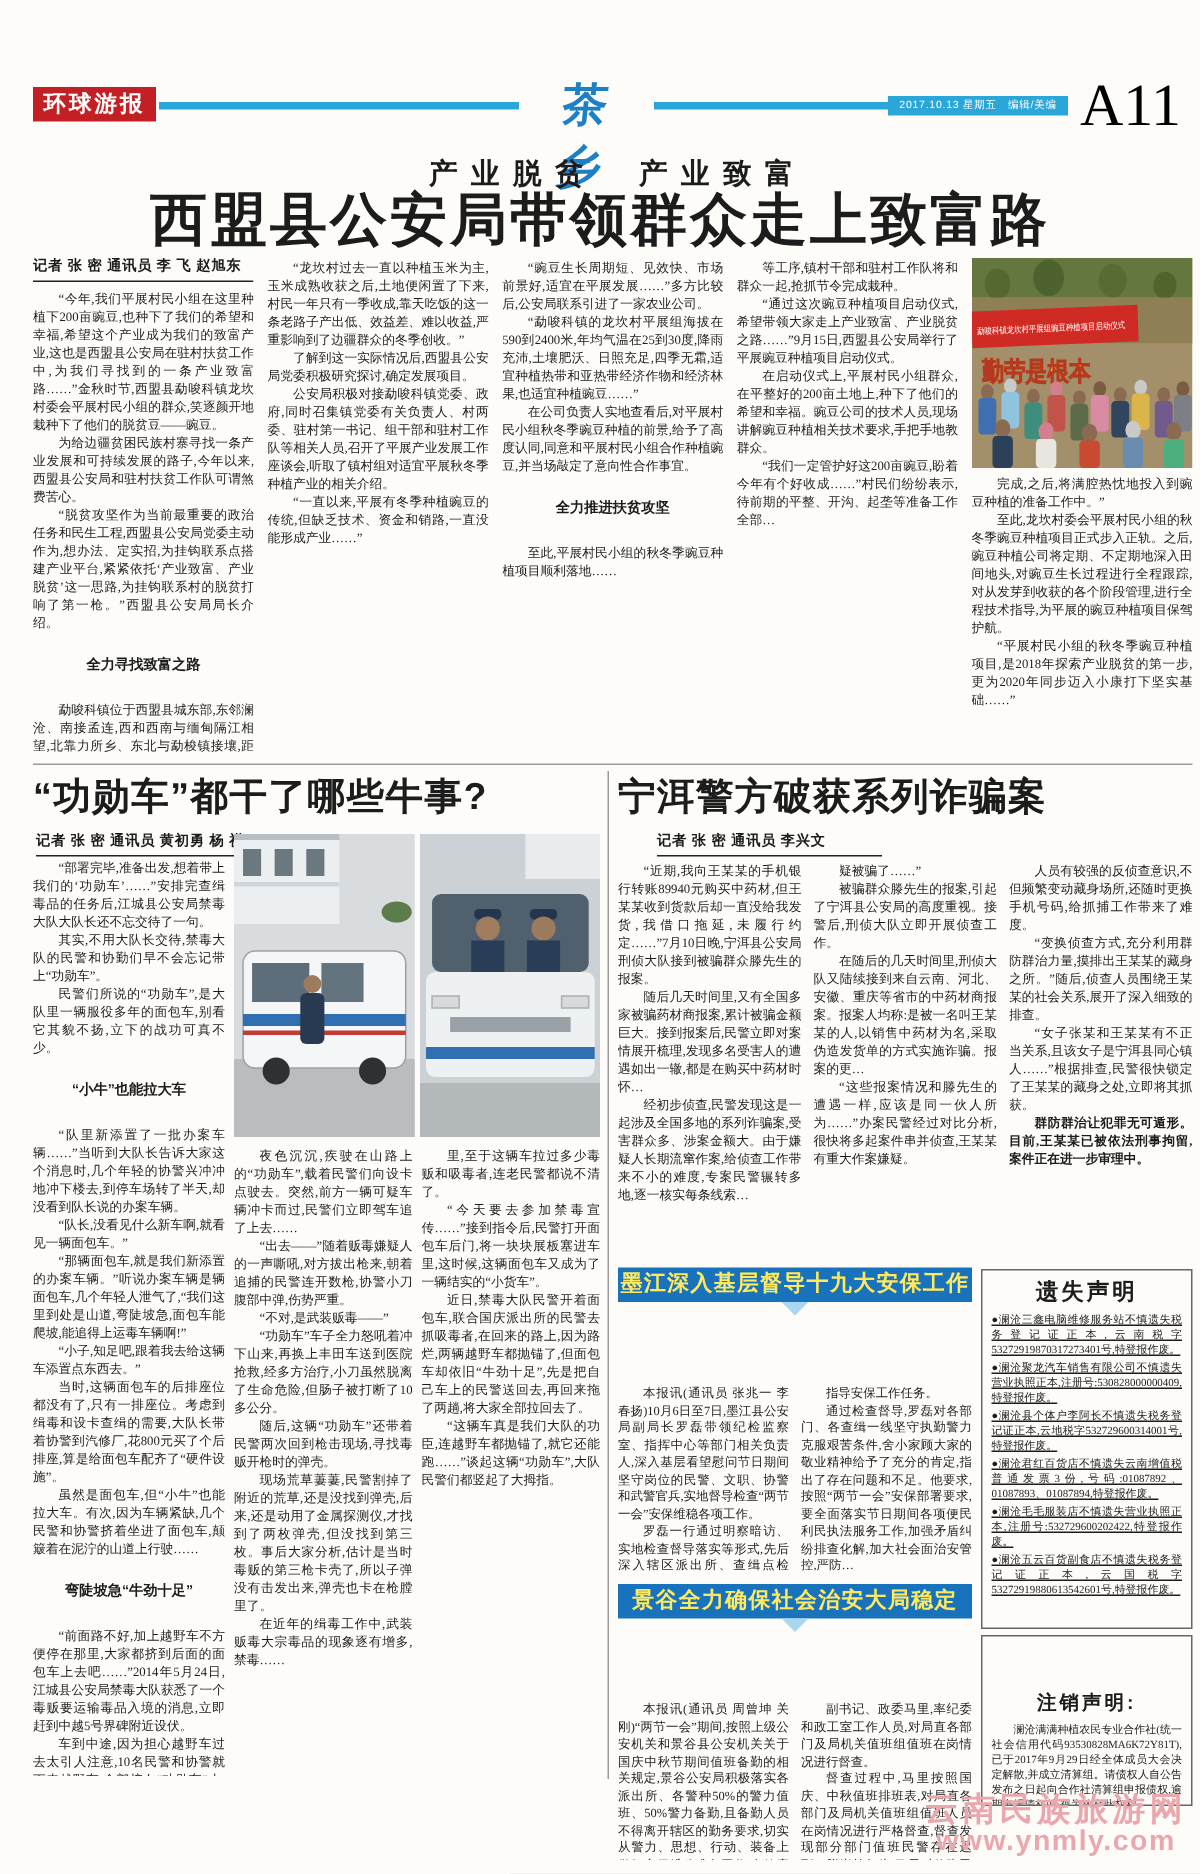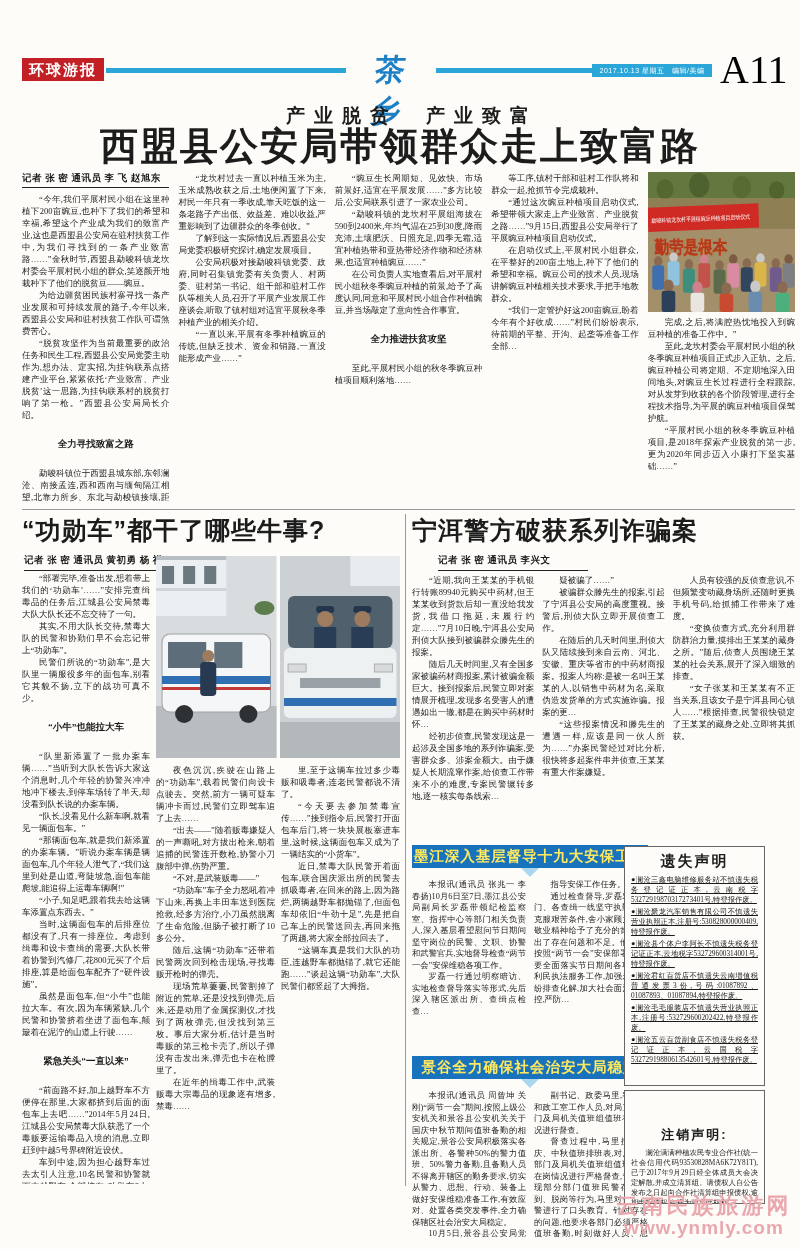--- a/index.html
+++ b/index.html
@@ -57,23 +57,23 @@
   .brief{position:absolute;left:412px;width:236px;}
   .brief.b1{top:845px;height:205px;}
   .brief.b2{top:1056px;height:186px;}
   .banner{height:23px;background:#1973bc;color:#ffe95e;font-family:"Liberation Sans",sans-serif;
         font-weight:bold;font-size:14.5px;text-align:center;line-height:23px;letter-spacing:1px;}
   .notch{width:0;height:0;margin:0 auto;border-left:9px solid transparent;
         border-right:9px solid transparent;border-top:9px solid #a9d7f0;}
   .brief-cols{display:flex;gap:8px;overflow:hidden;margin-top:2px;}
   .brief.b1 .brief-cols{height:168px;}
   .brief.b2 .brief-cols{height:150px;}
-  .brief-cols .col{flex:1 1 0;overflow:hidden;font-size:8.3px;line-height:11.5px;}
-  
-  .notice{position:absolute;left:624px;width:141px;border:1px solid #666;background:#fdfcf9;
+  .brief-cols .col{flex:1 1 0;overflow:hidden;font-size:8.3px;line-height:11.5px;margin-top:44px;}
+  
+  .notice{position:absolute;left:654px;width:141px;border:1px solid #666;background:#fdfcf9;
         padding:3px 6px;box-sizing:border-box;overflow:hidden;}
   .notice.lost{top:846px;height:240px;}
   .notice.cancel{top:1090px;height:114px;}
   .notice-title{text-align:center;font-weight:bold;font-size:15px;margin:2px 0 4px;
         font-family:"Liberation Sans",sans-serif;letter-spacing:2px;}
   .notice.cancel .notice-title{font-size:13px;margin-top:32px;}
   .nn{margin:0 0 2px;font-size:7.3px;line-height:10px;text-align:justify;text-indent:0;text-decoration:underline;}
   .cancel-body{font-size:7.3px;line-height:10px;text-align:justify;text-indent:2em;margin:0;}
   .sig{font-size:7.5px;font-weight:bold;text-align:right;margin:3px 0 0;}
   .sig.date{margin:1px 0 0;}
@@ -193,21 +193,21 @@
         <p class="pp">“部署完毕,准备出发,想着带上我们的‘功勋车’……”安排完查缉毒品的任务后,江城县公安局禁毒大队大队长还不忘交待了一句。</p>
         <p class="pp">其实,不用大队长交待,禁毒大队的民警和协勤们早不会忘记带上“功勋车”。</p>
         <p class="pp">民警们所说的“功勋车”,是大队里一辆服役多年的面包车,别看它其貌不扬,立下的战功可真不少。</p>
         <p class="hh">“小牛”也能拉大车</p>
         <p class="pp">“队里新添置了一批办案车辆……”当听到大队长告诉大家这个消息时,几个年轻的协警兴冲冲地冲下楼去,到停车场转了半天,却没看到队长说的办案车辆。</p>
         <p class="pp">“队长,没看见什么新车啊,就看见一辆面包车。”</p>
         <p class="pp">“那辆面包车,就是我们新添置的办案车辆。”听说办案车辆是辆面包车,几个年轻人泄气了,“我们这里到处是山道,弯陡坡急,面包车能爬坡,能追得上运毒车辆啊!”</p>
         <p class="pp">“小子,知足吧,跟着我去给这辆车添置点东西去。”</p>
         <p class="pp">当时,这辆面包车的后排座位都没有了,只有一排座位。考虑到缉毒和设卡查缉的需要,大队长带着协警到汽修厂,花800元买了个后排座,算是给面包车配齐了“硬件设施”。</p>
         <p class="pp">虽然是面包车,但“小牛”也能拉大车。有次,因为车辆紧缺,几个民警和协警挤着坐进了面包车,颠簸着在泥泞的山道上行驶……</p>
-        <p class="hh">紧急关头“一直以来”</p>
+        <p class="hh">弯陡坡急“牛劲十足”</p>
         <p class="pp">“前面路不好,加上越野车不方便停在那里,大家都挤到后面的面包车上去吧……”2014年5月24日,江城县公安局禁毒大队获悉了一个毒贩要运输毒品入境的消息,立即赶到中越5号界碑附近设伏。</p>
         <p class="pp">车到中途,因为担心越野车过去太引人注意,10名民警和协警就下来越野车,全部挤在“功勋车”上,摸黑赶到了设伏点附近。</p>
       </div>
     <div class="mid-photos">
       <svg viewBox="0 0 120 202" preserveAspectRatio="none">
         <rect width="120" height="202" fill="#d9dcdf"></rect>
         <rect x="0" y="0" width="70" height="60" fill="#eceff1"></rect>
         <rect x="0" y="0" width="70" height="4" fill="#b8bfc4"></rect>
         <rect x="6" y="10" width="12" height="18" fill="#6b7880"></rect>
           <rect x="27" y="10" width="12" height="18" fill="#6b7880"></rect>
@@ -272,20 +272,21 @@
       <div class="col">
           <p class="pp">疑被骗了……”</p>
           <p class="pp">被骗群众滕先生的报案,引起了宁洱县公安局的高度重视。接警后,刑侦大队立即开展侦查工作。</p>
           <p class="pp">在随后的几天时间里,刑侦大队又陆续接到来自云南、河北、安徽、重庆等省市的中药材商报案。报案人均称:是被一名叫王某某的人,以销售中药材为名,采取伪造发货单的方式实施诈骗。报案的更…</p>
           <p class="pp">“这些报案情况和滕先生的遭遇一样,应该是同一伙人所为……”办案民警经过对比分析,很快将多起案件串并侦查,王某某有重大作案嫌疑。</p>
         </div>
       <div class="col">
           <p class="pp">人员有较强的反侦查意识,不但频繁变动藏身场所,还随时更换手机号码,给抓捕工作带来了难度。</p>
           <p class="pp">“变换侦查方式,充分利用群防群治力量,摸排出王某某的藏身之所。”随后,侦查人员围绕王某某的社会关系,展开了深入细致的排查。</p>
           <p class="pp">“女子张某和王某某有不正当关系,且该女子是宁洱县同心镇人……”根据排查,民警很快锁定了王某某的藏身之处,立即将其抓获。</p>
+          <p class="pp bold">群防群治让犯罪无可遁形。目前,王某某已被依法刑事拘留,案件正在进一步审理中。</p>
         </div>
     </div>
   </section>
 
   <section class="brief b1">
     <div class="banner">墨江深入基层督导十九大安保工作</div>
     <div class="notch"></div>
     <div class="brief-cols">
       <div class="col">
           <p class="pp">本报讯(通讯员 张兆一 李春扬)10月6日至7日,墨江县公安局副局长罗磊带领纪检监察室、指挥中心等部门相关负责人,深入基层看望慰问节日期间坚守岗位的民警、文职、协警和武警官兵,实地督导检查“两节一会”安保维稳各项工作。</p>

